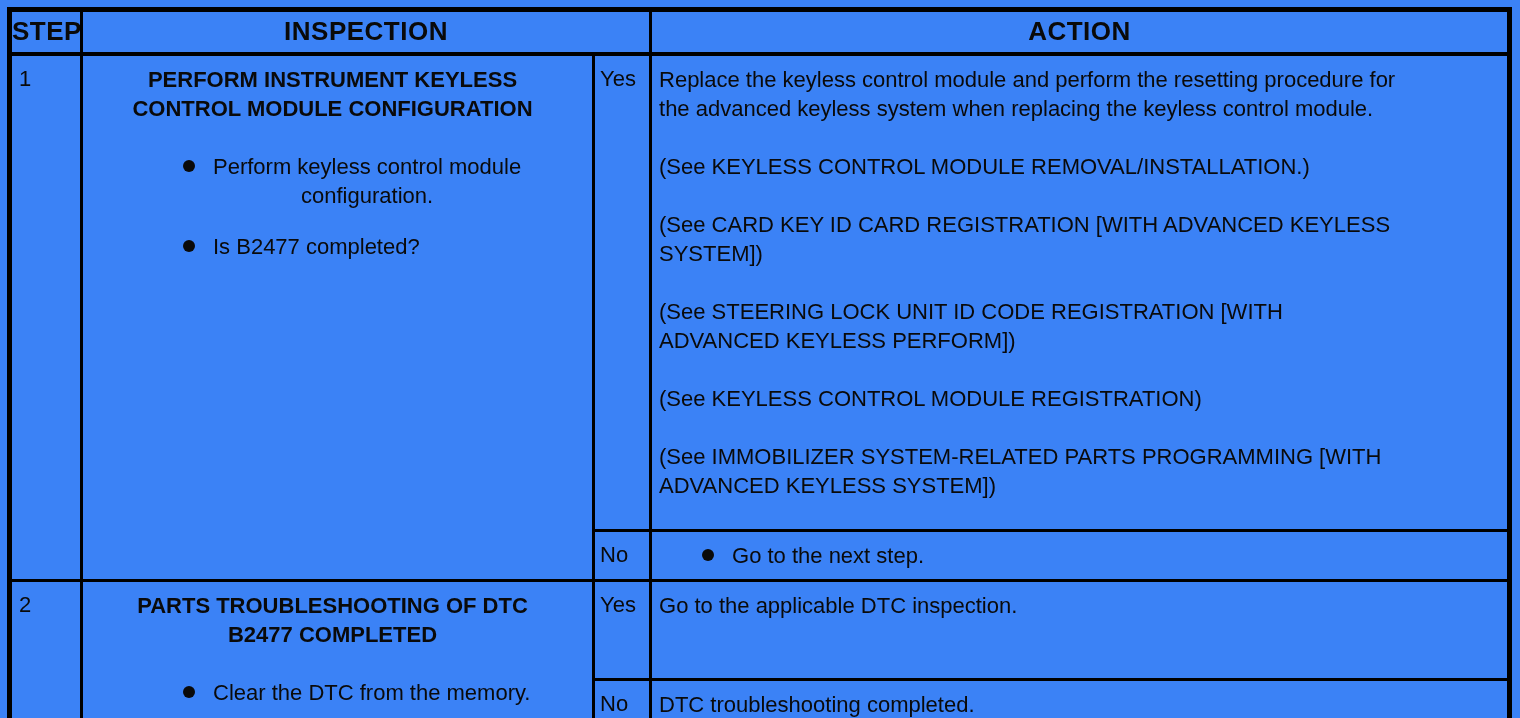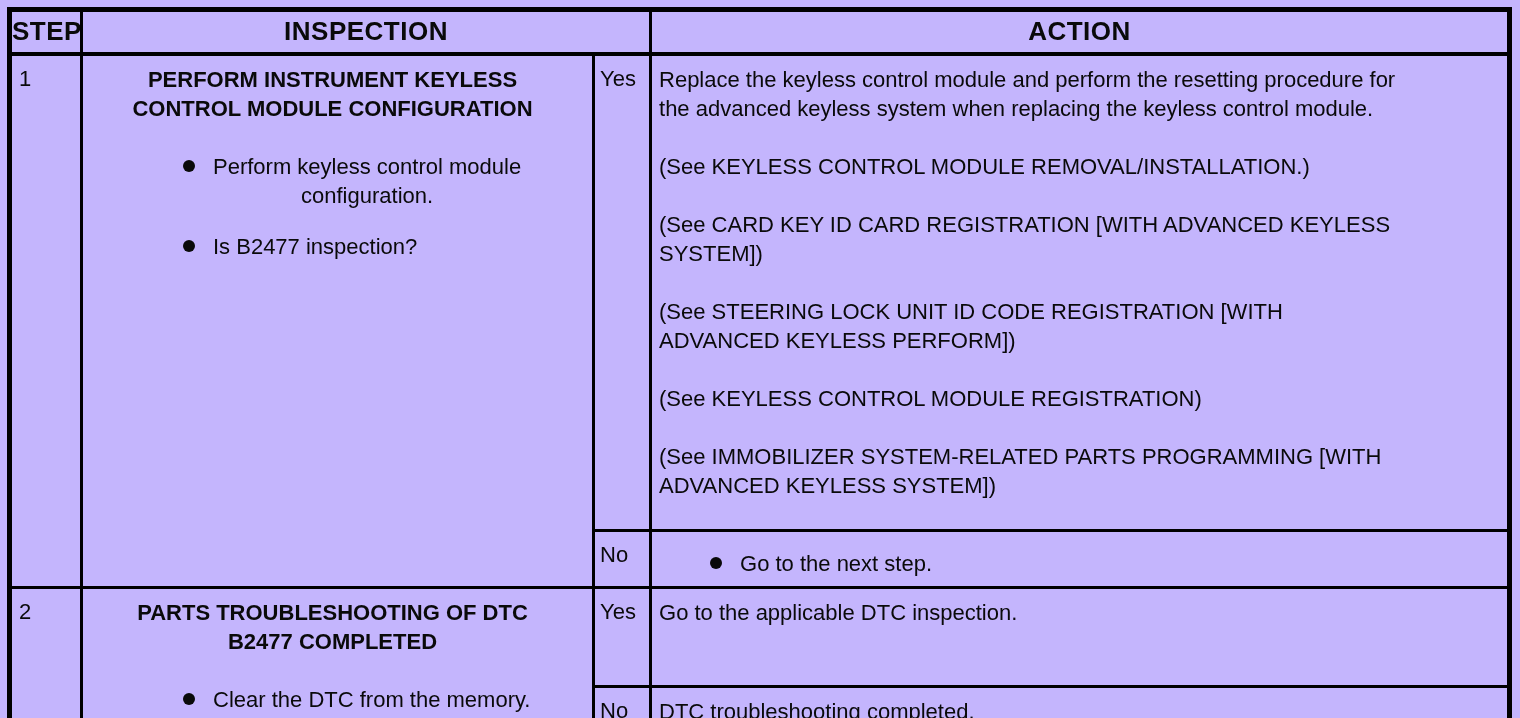--- a/index.html
+++ b/index.html
@@ -6,21 +6,21 @@
     margin: 0;
     padding: 0;
     background: #ffffff;
     font-family: "Liberation Sans", sans-serif;
     color: #0a0a0a;
     -webkit-font-smoothing: none;
   }
   .page {
     width: 1520px;
     height: 718px;
-    background: #c4b5fd;
+    background: #3b82f6;
     box-sizing: border-box;
     padding: 7px 8px 6px 7px;
   }
   table.ts-table {
     border-collapse: collapse;
     table-layout: fixed;
     width: 1500px;
     border: 5px solid #000;
   }
   col.c-step   { width: 72px;  }
@@ -62,21 +62,21 @@
     margin: 0 0 29px 0;
     white-space: pre-line;
   }
   .bullet-item {
     display: flex;
     padding-left: 92px;
     margin: 0 0 22px 0;
   }
   .no-action .bullet-item {
     padding-left: 43px;
-    margin: 8px;
+    margin: 0;
   }
   .bullet-dot {
     flex: 0 0 auto;
     width: 12px;
     height: 12px;
     border-radius: 50%;
     background: #0a0a0a;
     margin: 8px 18px 0 0;
   }
   .bullet-text {
@@ -117,21 +117,21 @@
         <td rowspan="2" class="insp-cell">
           <div class="insp-title">PERFORM INSTRUMENT KEYLESS
 CONTROL MODULE CONFIGURATION</div>
           <div class="bullet-item">
             <span class="bullet-dot"></span>
             <span class="bullet-text">Perform keyless control module
 configuration.</span>
           </div>
           <div class="bullet-item">
             <span class="bullet-dot"></span>
-            <span class="bullet-text">Is B2477 inspection?</span>
+            <span class="bullet-text">Is B2477 completed?</span>
           </div>
         </td>
         <td class="yn-cell">
           <span>Yes</span>
         </td>
         <td class="action-cell">
           <p>Replace the keyless control module and perform the resetting procedure for
 the advanced keyless system when replacing the keyless control module.</p>
           <p>(See KEYLESS CONTROL MODULE REMOVAL/INSTALLATION.)</p>
           <p>(See CARD KEY ID CARD REGISTRATION [WITH ADVANCED KEYLESS

